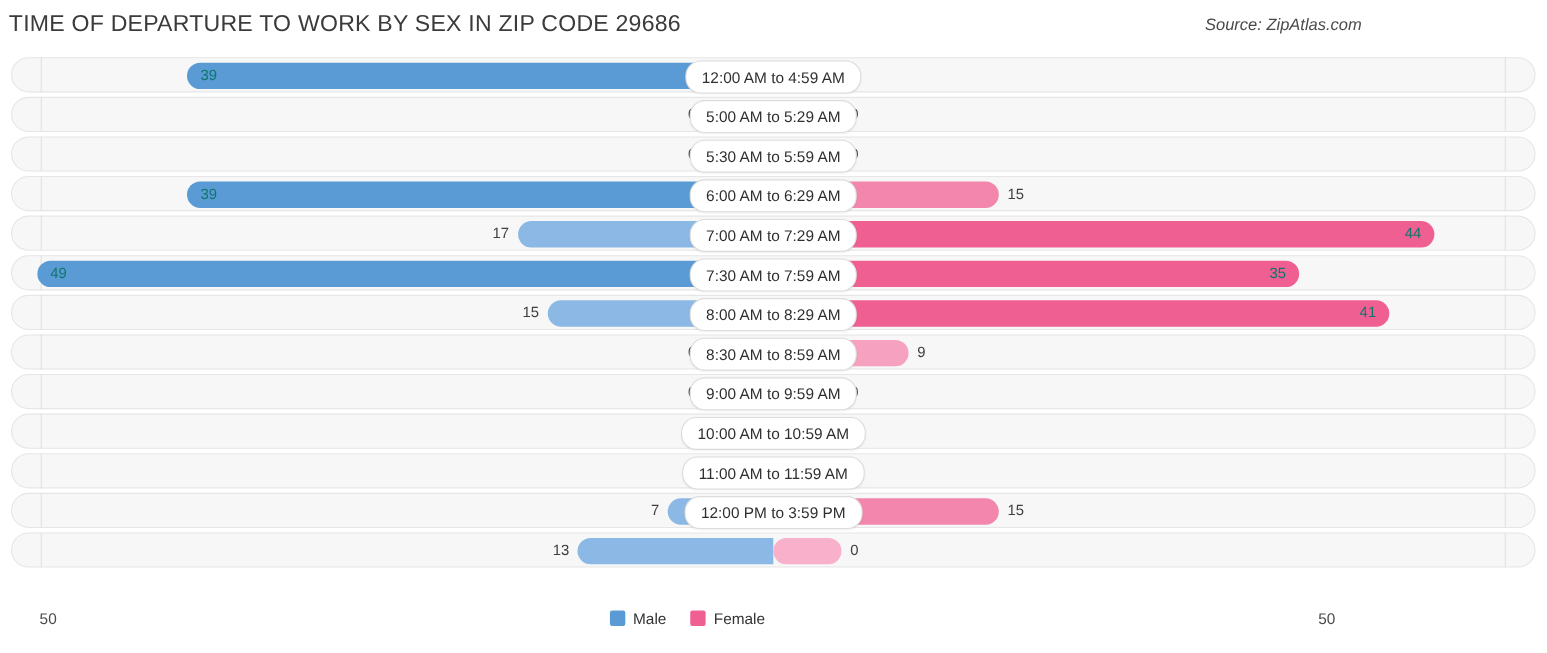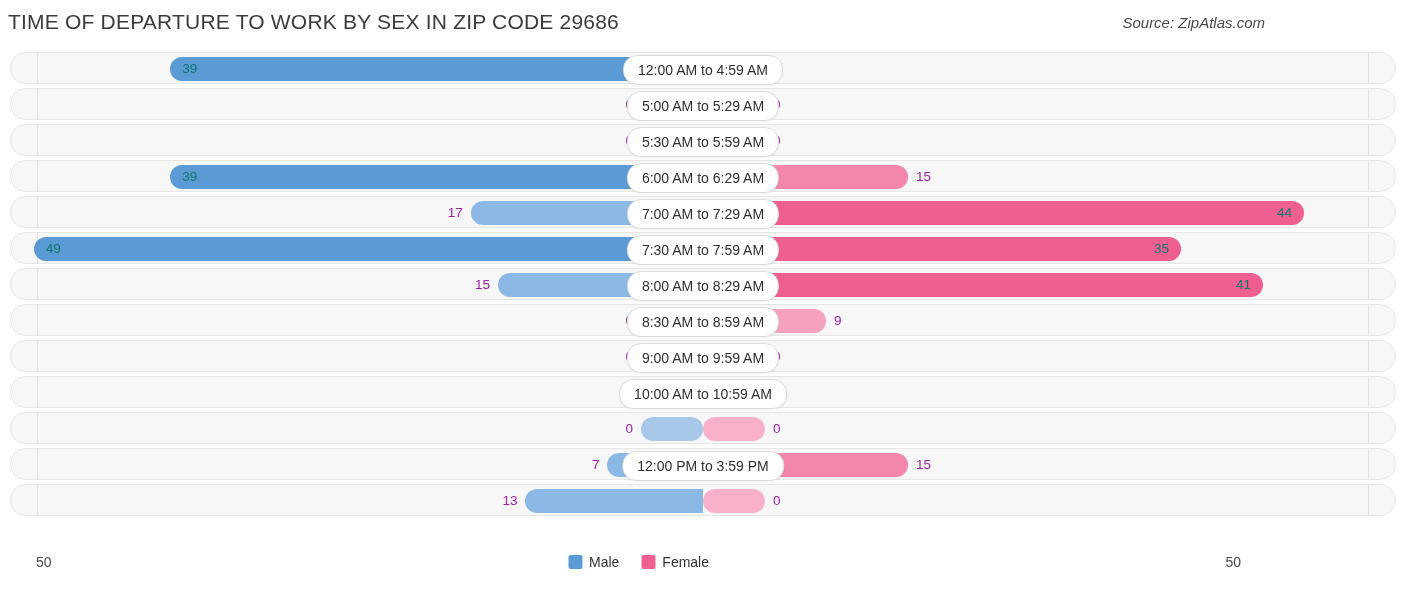--- a/index.html
+++ b/index.html
@@ -3,21 +3,21 @@
 <meta charset="utf-8">
 <style>
   html,body{margin:0;padding:0;}
   body{
     width:1406px;height:594px;
     background:#ffffff;
     font-family:"Liberation Sans", sans-serif;
     overflow:hidden;
     -webkit-font-smoothing:antialiased;
   }
-  .page{position:relative;width:1250px;height:594px;padding-left:27px;}
+  .page{position:relative;width:1250px;height:594px;}
 
   
   .title{
     position:absolute;left:8px;top:10px;
     font-size:21px;color:#3b3b3b;letter-spacing:.2px;
     font-weight:400;white-space:nowrap;
   }
   .source{
     position:absolute;right:12px;top:14px;
     font-size:15px;color:#4a4a4a;font-style:italic;white-space:nowrap;
@@ -60,21 +60,21 @@
   .bar-female{
     left:50%;
     border-radius:0 12px 12px 0;
     background:#f06c9b;
   }
   .bar-male.rcap{border-radius:12px;}
   .bar-female.rcap{border-radius:12px;}
 
   .val{
     position:absolute;top:50%;transform:translateY(-50%);
-    font-size:13.5px;color:#a21caf;white-space:nowrap;
+    font-size:13.5px;color:#404040;white-space:nowrap;
   }
   .val.inside{color:#0f766e;}
   .val-male{text-align:right;}
   .val-female{text-align:left;}
 
   
   .pill{
     position:absolute;left:50%;top:2px;
     transform:translateX(-50%);
     height:28px;line-height:28px;
@@ -207,20 +207,21 @@
         </div>
         <div class="pill">10:00 AM to 10:59 AM</div>
       </div>
       <div class="row">
         <div class="bars">
           <div class="bar bar-male rcap" style="width: 62px; background: rgb(168, 200, 234);"></div>
           <div class="val val-male" style="right: calc(50% + 70px);">0</div>
           <div class="bar bar-female rcap" style="width: 62px; background: rgb(249, 176, 203);"></div>
           <div class="val val-female" style="left: calc(50% + 70px);">0</div>
         </div>
+        <div class="pill">11:00 AM to 11:59 AM</div>
       </div>
       <div class="row">
         <div class="bars">
           <div class="bar bar-male" style="width: 95.62px; background: rgb(139, 184, 228);"></div>
           <div class="val val-male" style="right: calc(50% + 103.62px);">7</div>
           <div class="bar bar-female" style="width: 204.9px; background: rgb(242, 134, 173);"></div>
           <div class="val val-female" style="left: calc(50% + 212.9px);">15</div>
         </div>
         <div class="pill">12:00 PM to 3:59 PM</div>
       </div>

